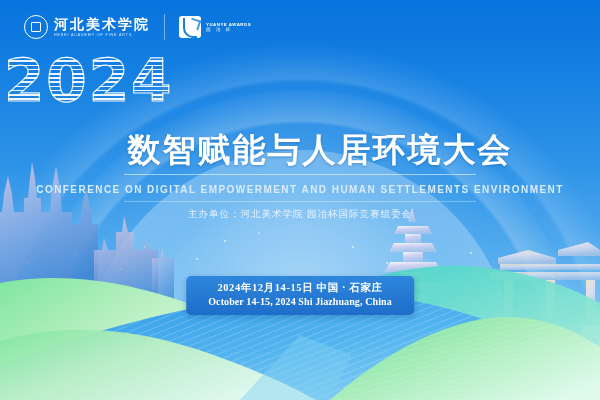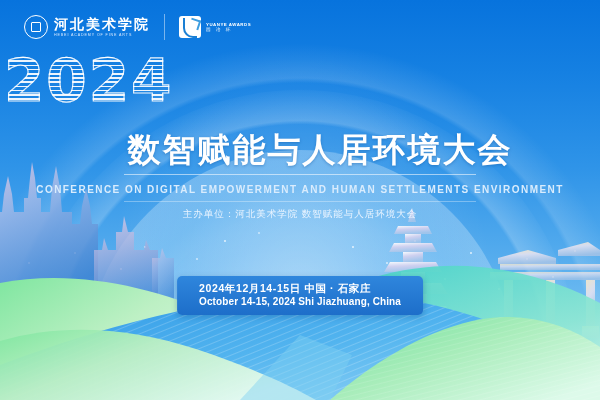--- a/index.html
+++ b/index.html
@@ -74,23 +74,23 @@
   .rule-wrap{position:absolute;top:174px;left:0;width:600px;text-align:center;z-index:5;}
   .rule{display:block;width:352px;height:1px;margin:0 auto 4px auto;background:rgba(255,255,255,.55);}
   .title-en{color:#d9ecfd;font-size:10px;letter-spacing:1.45px;white-space:nowrap;font-weight:600;}
   .rule2{display:block;width:352px;height:1px;margin:4px auto 0 auto;background:rgba(255,255,255,.32);}
 
   .organizer{position:absolute;top:208px;left:0;width:600px;text-align:center;z-index:5;
     color:#eaf4ff;font-size:9.5px;letter-spacing:1px;white-space:nowrap;}
 
   
   .date-pill{position:absolute;top:276px;left:50%;transform:translateX(-50%);z-index:6;
-    padding:5px 22px 6px 22px;border-radius:5px;text-align:left;
+    padding:5px 22px 6px 22px;border-radius:5px;text-align:center;
     background:linear-gradient(180deg,#2f86dd 0%,#1d6ec9 100%);
-    box-shadow:0 2px 6px rgba(10,60,120,.28);}
+    box-shadow:0 2px 6px rgba(10,60,120,.28);font-family:Liberation Serif, serif;}
   .date-cn{color:#ffffff;font-size:10.5px;font-weight:700;letter-spacing:.6px;white-space:nowrap;line-height:1.35;}
   .date-en{color:#ffffff;font-size:10px;font-weight:700;letter-spacing:.1px;white-space:nowrap;line-height:1.35;}
 </style>
 </head>
 <body>
 
 <div class="banner">
 
   <div class="arc arc1"></div>
   <div class="arc arc2"></div>
@@ -255,20 +255,20 @@
   </div>
 
   <div class="title-cn">数智赋能与人居环境大会</div>
 
   <div class="rule-wrap">
     <span class="rule"></span>
     <span class="title-en">CONFERENCE ON DIGITAL EMPOWERMENT AND HUMAN SETTLEMENTS ENVIRONMENT</span>
     <span class="rule2"></span>
   </div>
 
-  <div class="organizer">主办单位：河北美术学院  数智赋能与人居环境大会</div>
+  <div class="organizer">主办单位：河北美术学院  园冶杯国际竞赛组委会</div>
 
   <div class="date-pill">
     <div class="date-cn">2024年12月14-15日  中国 · 石家庄</div>
     <div class="date-en">October 14-15, 2024 Shi Jiazhuang, China</div>
   </div>
 
 </div>
 
 </body></html>

